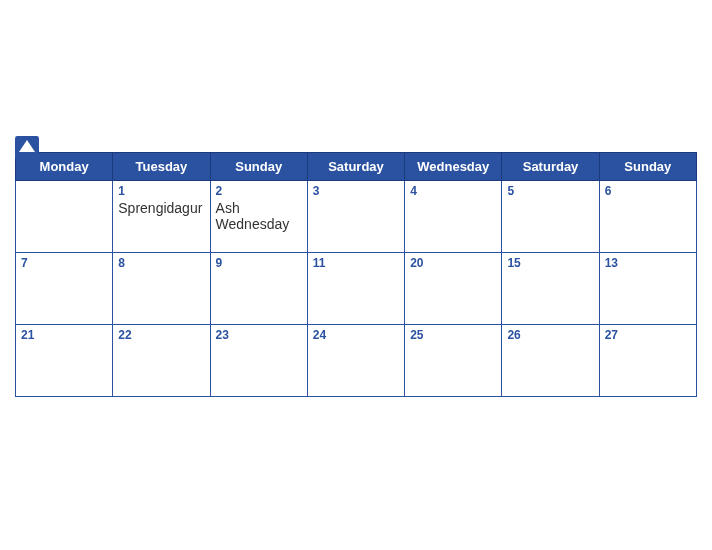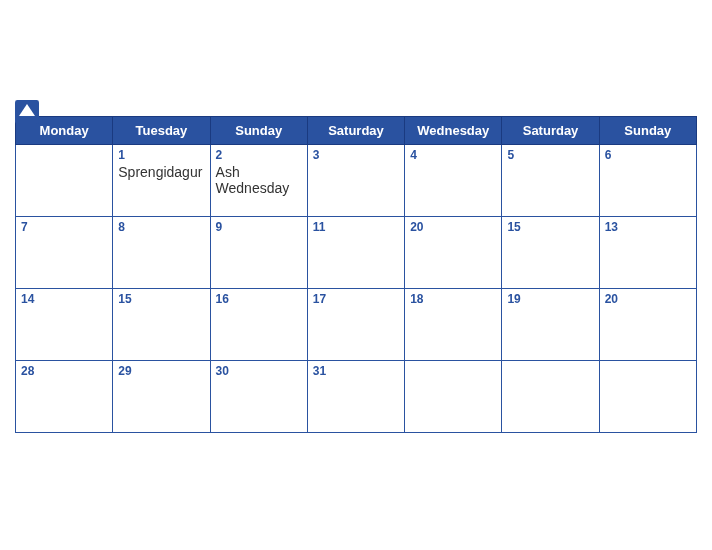--- a/index.html
+++ b/index.html
@@ -173,53 +173,36 @@
           </td>
           <td>
             <span class="day-number">15</span>
           </td>
           <td>
             <span class="day-number">13</span>
           </td>
         </tr>
         <tr>
           <td>
-            <span class="day-number">14</span>
-          </td>
-          <td>
-            <span class="day-number">15</span>
-          </td>
-          <td>
-            <span class="day-number">16</span>
-          </td>
-          <td>
-            <span class="day-number">17</span>
-          </td>
-          <td>
-            <span class="day-number">18</span>
-          </td>
-          <td>
-            <span class="day-number">19</span>
-          </td>
-          <td>
-            <span class="day-number">20</span>
-          </td>
-        </tr>
-        <tr>
-          <td>
-            <span class="day-number">28</span>
-          </td>
-          <td>
-            <span class="day-number">29</span>
-          </td>
-          <td>
-            <span class="day-number">30</span>
-          </td>
-          <td>
-            <span class="day-number">31</span>
-          </td>
-          <td class="empty-cell"></td>
-          <td class="empty-cell"></td>
-          <td class="empty-cell"></td>
+            <span class="day-number">21</span>
+          </td>
+          <td>
+            <span class="day-number">22</span>
+          </td>
+          <td>
+            <span class="day-number">23</span>
+          </td>
+          <td>
+            <span class="day-number">24</span>
+          </td>
+          <td>
+            <span class="day-number">25</span>
+          </td>
+          <td>
+            <span class="day-number">26</span>
+          </td>
+          <td>
+            <span class="day-number">27</span>
+          </td>
         </tr>
       </tbody>
   </table>
 </div>
 
 </body></html>

